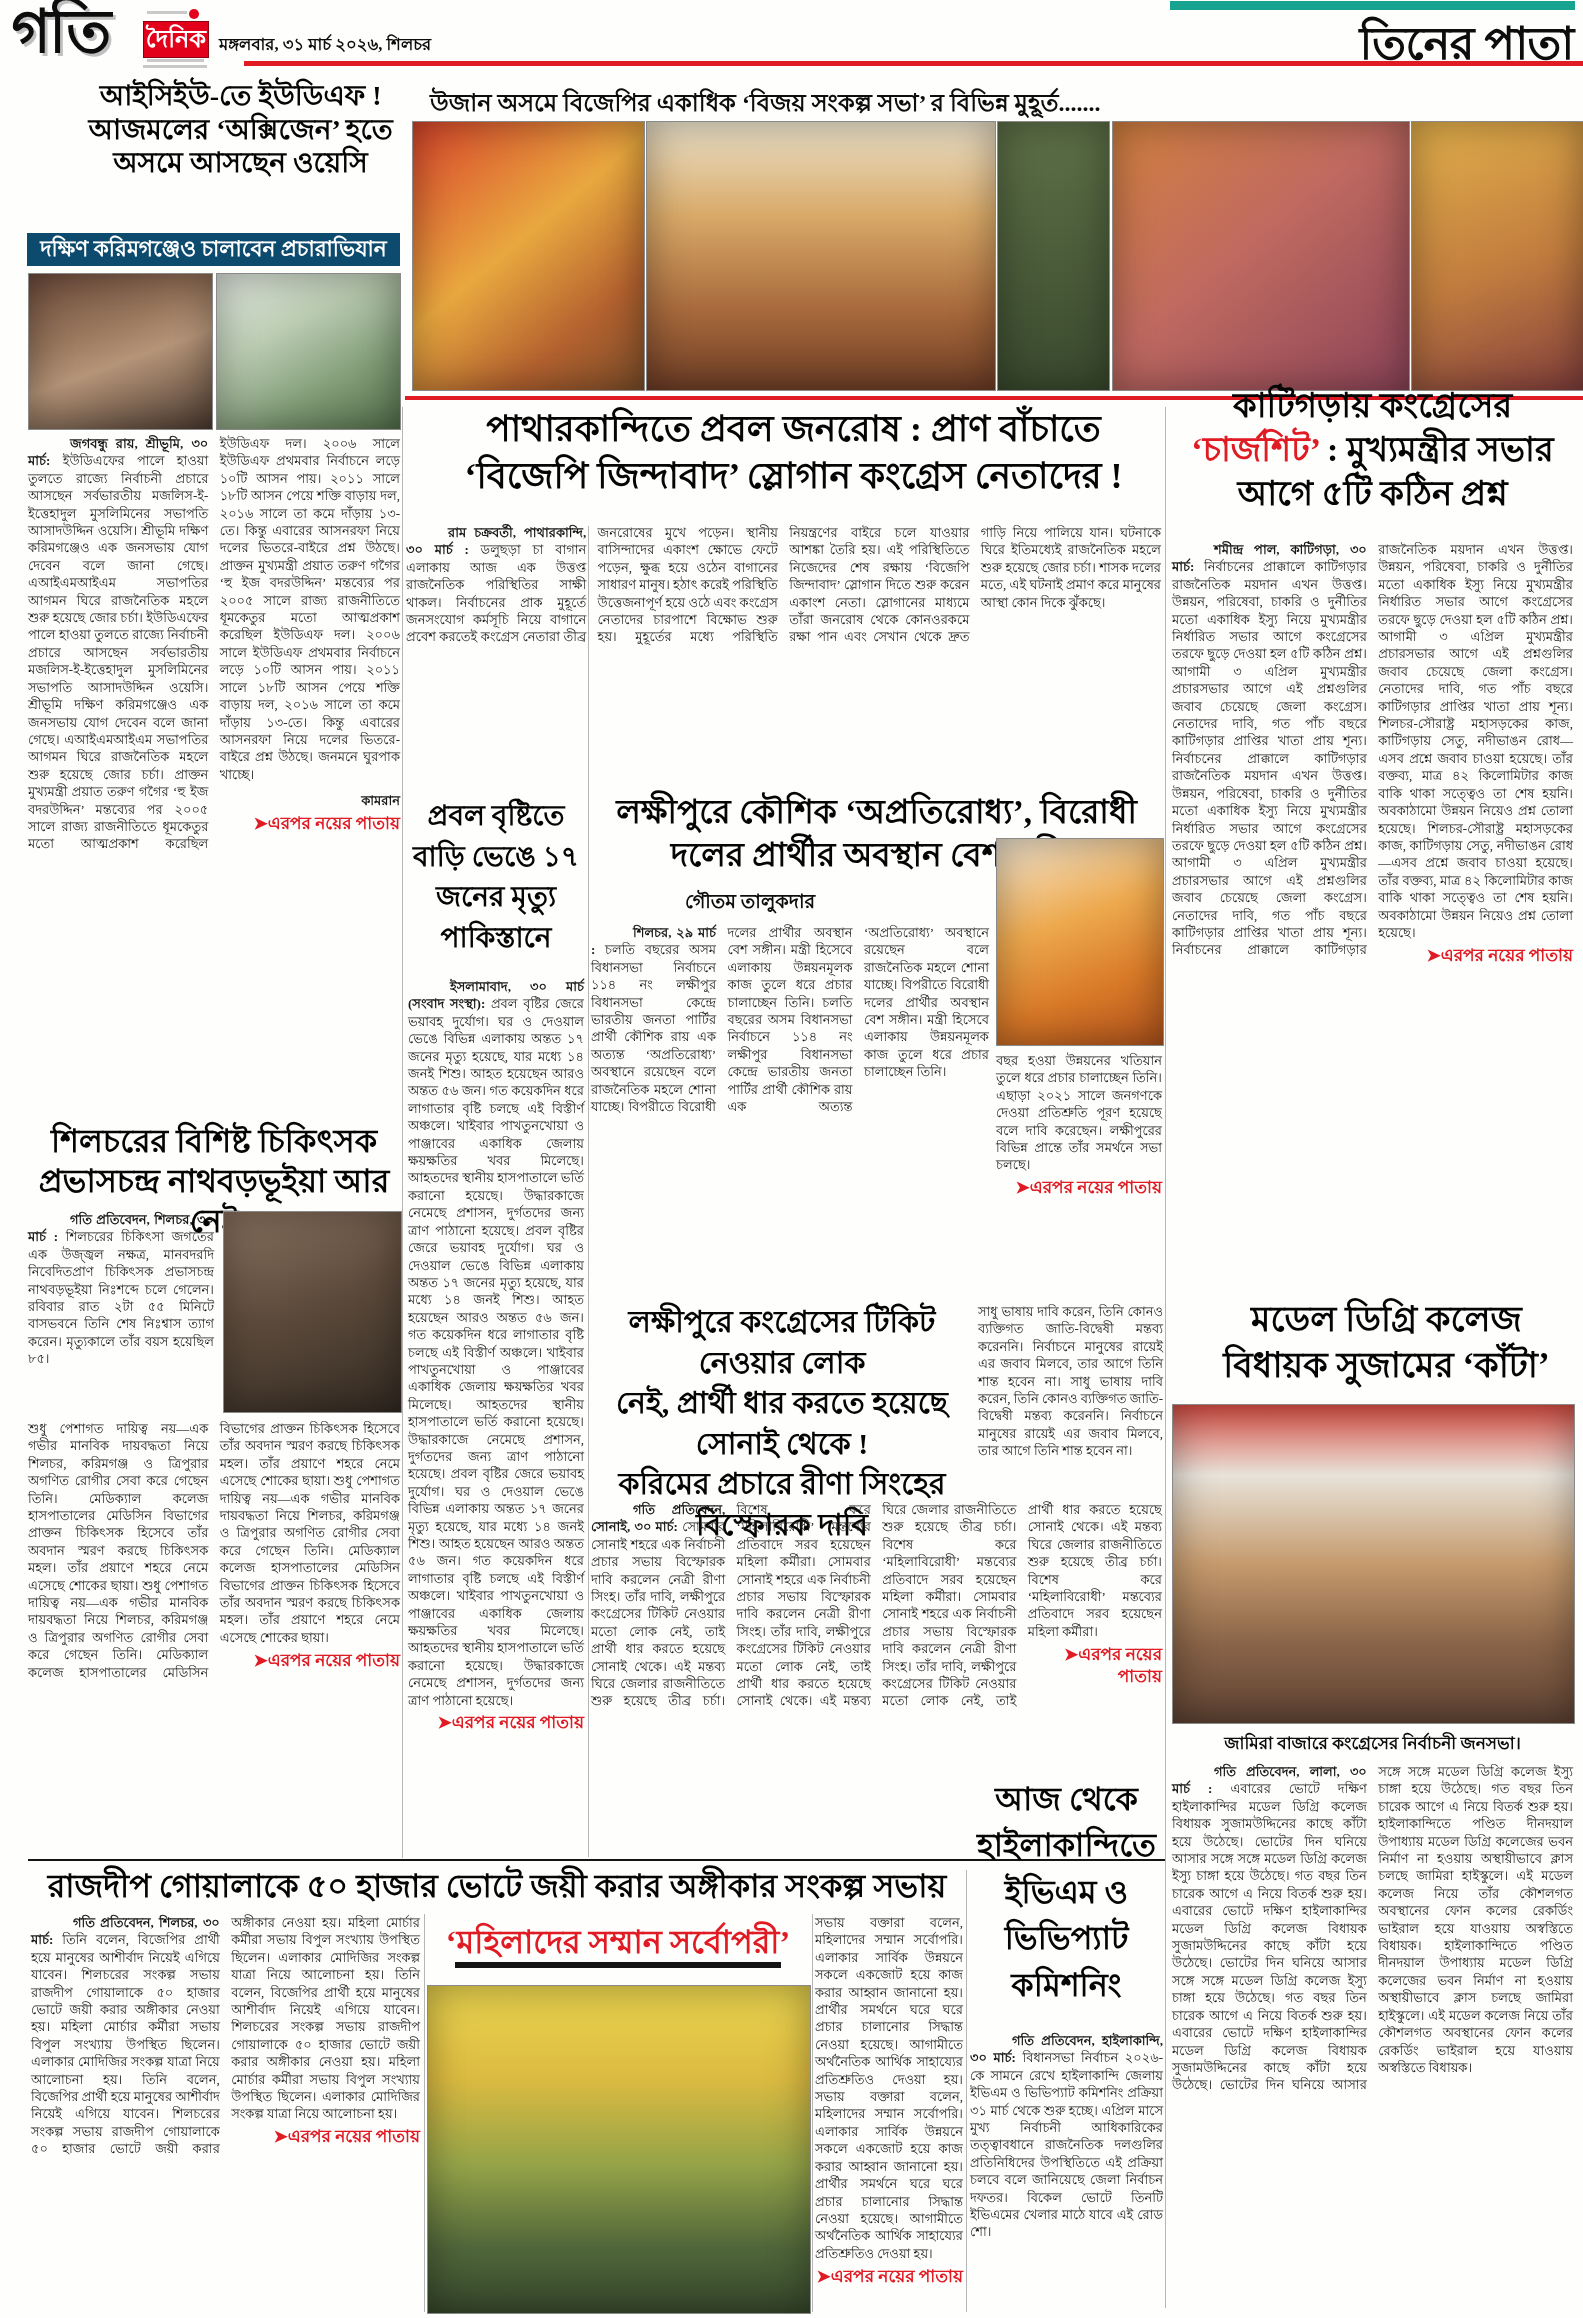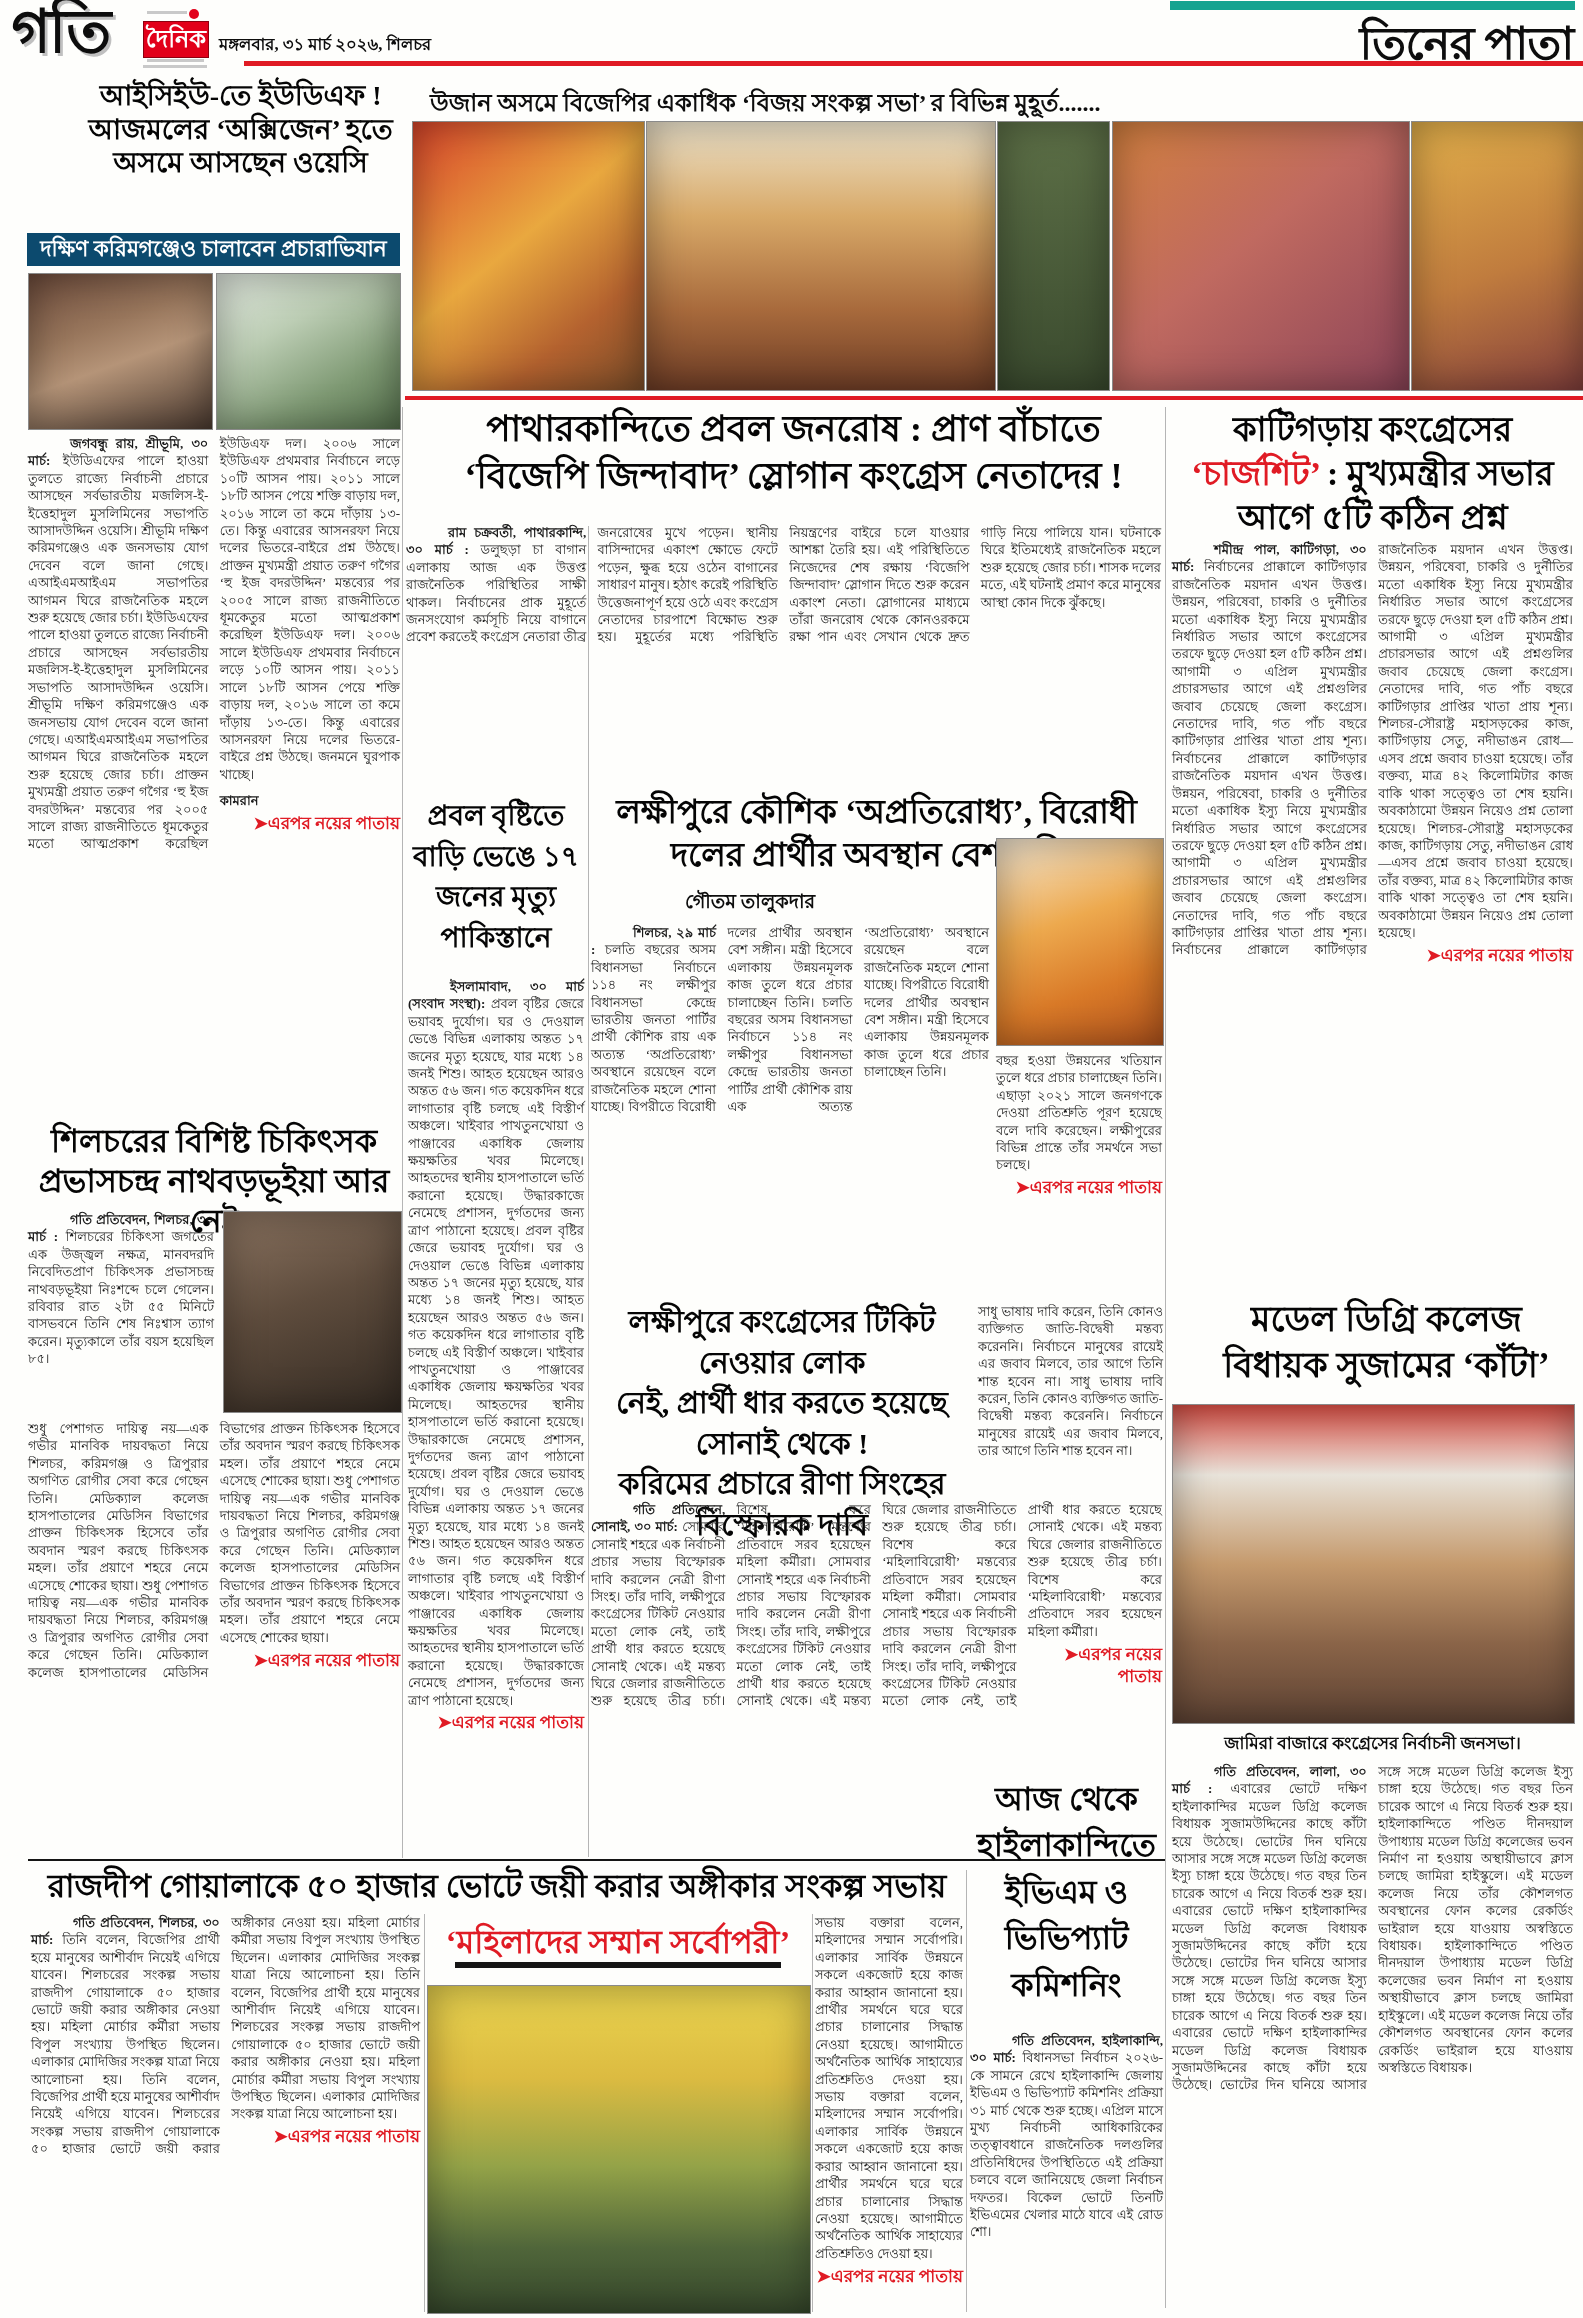--- a/index.html
+++ b/index.html
@@ -6,21 +6,21 @@
   #page{position:relative;width:1584px;height:2319px;background:#fefefc;
         font-family:"Liberation Serif","DejaVu Serif",serif;color:#0d0d0d;overflow:hidden;}
   .abs{position:absolute;}
   .hd{font-weight:bold;text-align:center;color:#050505;}
   .body-text{font-size:13px;line-height:1.34;text-align:justify;color:#191919;}
   .cols-2{column-count:2;column-gap:11.4px;}
   .cols-3{column-count:3;column-gap:11.4px;}
   .cols-4{column-count:4;column-gap:11.4px;}
   .dateline{font-weight:bold;margin-left:42px;}
   .cont{display:block;text-align:right;color:#e01b24;font-weight:bold;font-size:17px;margin-top:3.4px;}
-  .signoff{display:block;text-align:left;font-weight:bold;margin-top:9px;}
+  .signoff{display:block;text-align:right;font-weight:bold;margin-top:9px;}
   .photo{box-shadow:inset 0 0 40px rgba(0,0,0,.38);border:0.6px solid #8a8a8a;}
   .vrule{width:1.1px;background:#b5b5b5;}
   .hrule-red{background:#e01b24;}
   .hrule-black{background:#151515;}
   
   #logo{left:11.4px;top:2.3px;font-size:60px;font-weight:bold;letter-spacing:-1.7px;
         text-shadow:2.8px 2.8px 0 #c0c0c0;line-height:1;}
   #dainik-box{left:143px;top:20.5px;width:64px;height:35px;background:#e2001a;border:1.7px solid #8d0010;
         color:#fff;font-weight:bold;font-size:24px;text-align:center;line-height:34px;}
   #dainik-dot{left:189px;top:9px;width:10.2px;height:10.2px;border-radius:50%;background:#e2001a;}
@@ -58,21 +58,21 @@
   #kaushik-h{left:591px;top:791px;width:571px;font-size:33px;line-height:1.3;}
   #kaushik-byline{left:591px;top:887px;width:318px;font-size:19.3px;font-weight:bold;text-align:center;}
   #photo-kaushik{left:996px;top:838px;width:166px;height:206px;background:linear-gradient(160deg,#f3e7d3 0%,#eda94e 40%,#d97a28 70%,#b5551d 100%);}
   #kaushik-body-a{left:591px;top:924px;width:398px;height:367px;}
   #kaushik-body-b{left:996px;top:1052px;width:166px;height:239px;}
   
   #sonai-h{left:591px;top:1302px;width:382px;font-size:30px;line-height:1.35;}
   #sonai-side{left:978px;top:1303px;width:185px;height:188px;}
   #sonai-body{left:591px;top:1501px;width:571px;height:359px;}
   
-  #katigora-h{left:1170px;top:408px;width:405px;font-size:34px;line-height:1.3;text-align:center;}
+  #katigora-h{left:1170px;top:384px;width:405px;font-size:34px;line-height:1.3;text-align:center;}
   #katigora-body{left:1172px;top:541px;width:401px;height:746px;}
   .red-word{color:#e01b24;}
   
   #model-h{left:1186px;top:1297px;width:401px;font-size:35px;line-height:1.3;}
   #photo-jamira{left:1172px;top:1404px;width:401px;height:318px;background:linear-gradient(180deg,#d94f45 0%,#e8e3da 22%,#c59a6d 50%,#8a6448 75%,#5e4334 100%);}
   #jamira-caption{left:1172px;top:1730px;width:401px;font-size:17px;font-weight:bold;text-align:center;}
   #model-body{left:1172px;top:1763px;width:401px;height:543px;}
   
   #bottom-rule{left:28px;top:1859px;width:1137px;height:2.3px;}
   #rajdeep-h{left:31px;top:1867px;width:932px;font-size:32px;line-height:1.2;}

